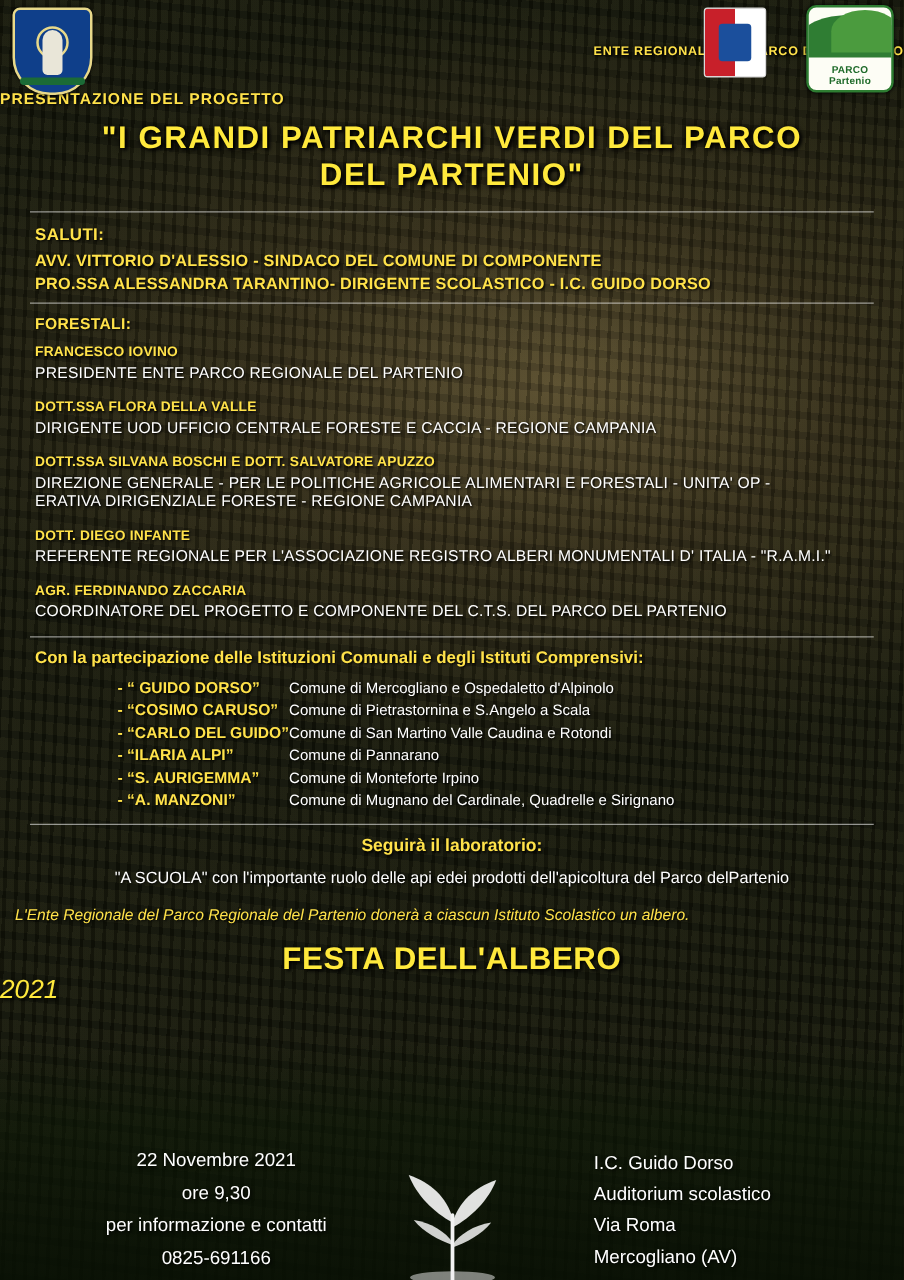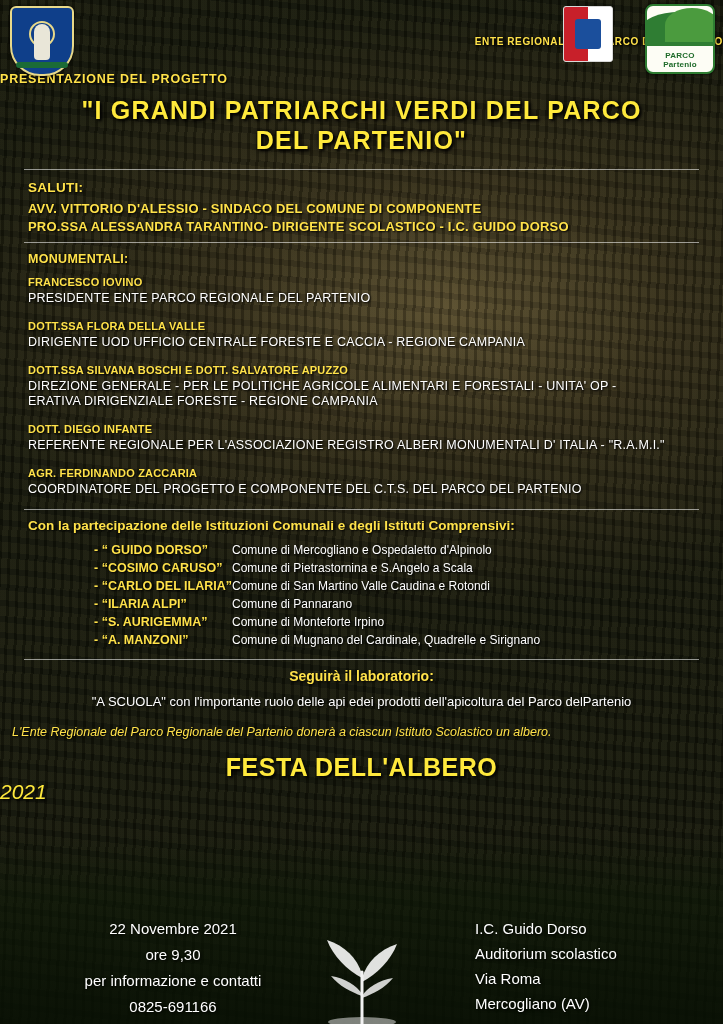--- a/index.html
+++ b/index.html
@@ -153,21 +153,21 @@
     letter-spacing:.5px;margin-top:14px;
     text-shadow:2px 2px 3px #000;
   }
   .anno{
     text-align:left;color:#ffe93c;font-weight:normal;font-size:21px;font-style:italic;
     margin-top:-2px;text-shadow:2px 2px 3px #000;
   }
 
   .bottom{
     position:absolute;left:0;right:0;bottom:4px;z-index:5;
-    display:flex;justify-content:space-between;align-items:flex-start;
+    display:flex;justify-content:space-between;align-items:center;
     padding:0 18px 0 28px;
   }
   .bl{color:#ffffff;font-size:15px;line-height:26px;text-align:center;width:290px;
      text-shadow:1px 1px 3px #000;}
   .br{color:#ffffff;font-size:15px;line-height:25px;text-align:left;width:230px;
      text-shadow:1px 1px 3px #000;}
 
   .plant{position:absolute;left:50%;transform:translateX(-50%);bottom:0;z-index:4;opacity:.95;}
 </style>
 </head>
@@ -216,21 +216,21 @@
     <div class="block" style="margin-top:10px;">
       <div class="lbl">SALUTI:</div>
       <div class="gap6"></div>
       <div class="sal-line">AVV. VITTORIO D'ALESSIO  - SINDACO DEL  COMUNE DI COMPONENTE</div>
       <div class="sal-line" style="margin-top:3px;">PRO.SSA ALESSANDRA TARANTINO- DIRIGENTE SCOLASTICO - I.C.  GUIDO DORSO</div>
     </div>
 
     <div class="rule" style="margin-top:8px;"></div>
 
     <div class="block" style="margin-top:9px;">
-      <div class="lbl" style="font-size:12.5px;">MONUMENTALI:</div>
+      <div class="lbl" style="font-size:12.5px;">FORESTALI:</div>
 
       <div class="gap10"></div>
       <div class="nm">FRANCESCO IOVINO</div>
       <div class="rl" style="margin-top:3px;">PRESIDENTE  ENTE PARCO REGIONALE  DEL PARTENIO</div>
 
       <div class="gap14"></div>
       <div class="nm">DOTT.SSA FLORA DELLA VALLE</div>
       <div class="rl" style="margin-top:3px;">DIRIGENTE UOD UFFICIO CENTRALE FORESTE E CACCIA - REGIONE CAMPANIA</div>
 
       <div class="gap14"></div>
@@ -256,21 +256,21 @@
         <tbody>
             <tr>
           <td class="istname">- “ GUIDO DORSO”</td>
           <td class="istcom">Comune di Mercogliano e Ospedaletto d'Alpinolo</td>
         </tr>
         <tr>
           <td class="istname">- “COSIMO CARUSO”</td>
           <td class="istcom">Comune di Pietrastornina e S.Angelo a Scala</td>
         </tr>
         <tr>
-          <td class="istname">- “CARLO DEL ILARIA”</td>
+          <td class="istname">- “CARLO DEL GUIDO”</td>
           <td class="istcom">Comune di San Martino Valle Caudina e Rotondi</td>
         </tr>
         <tr>
           <td class="istname">- “ILARIA ALPI”</td>
           <td class="istcom">Comune di Pannarano</td>
         </tr>
         <tr>
           <td class="istname">- “S. AURIGEMMA”</td>
           <td class="istcom">Comune di Monteforte Irpino</td>
         </tr>

